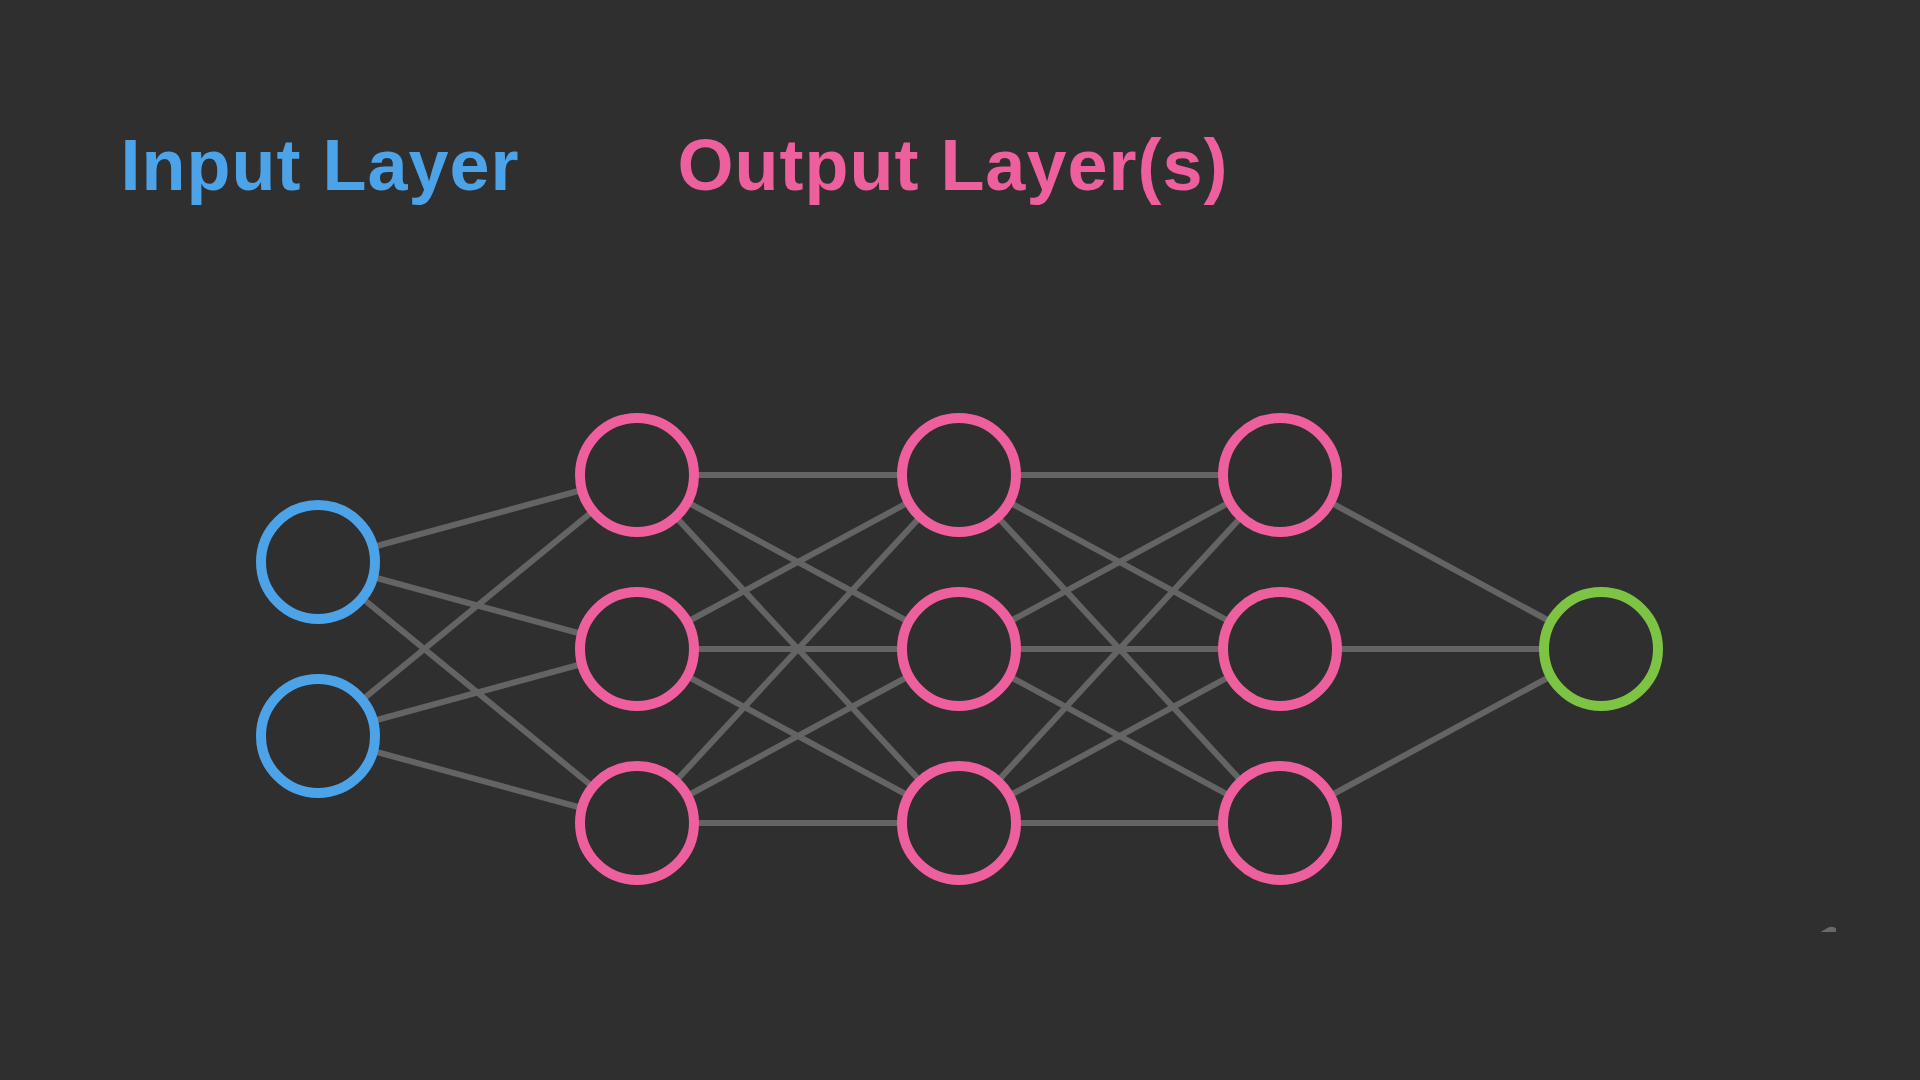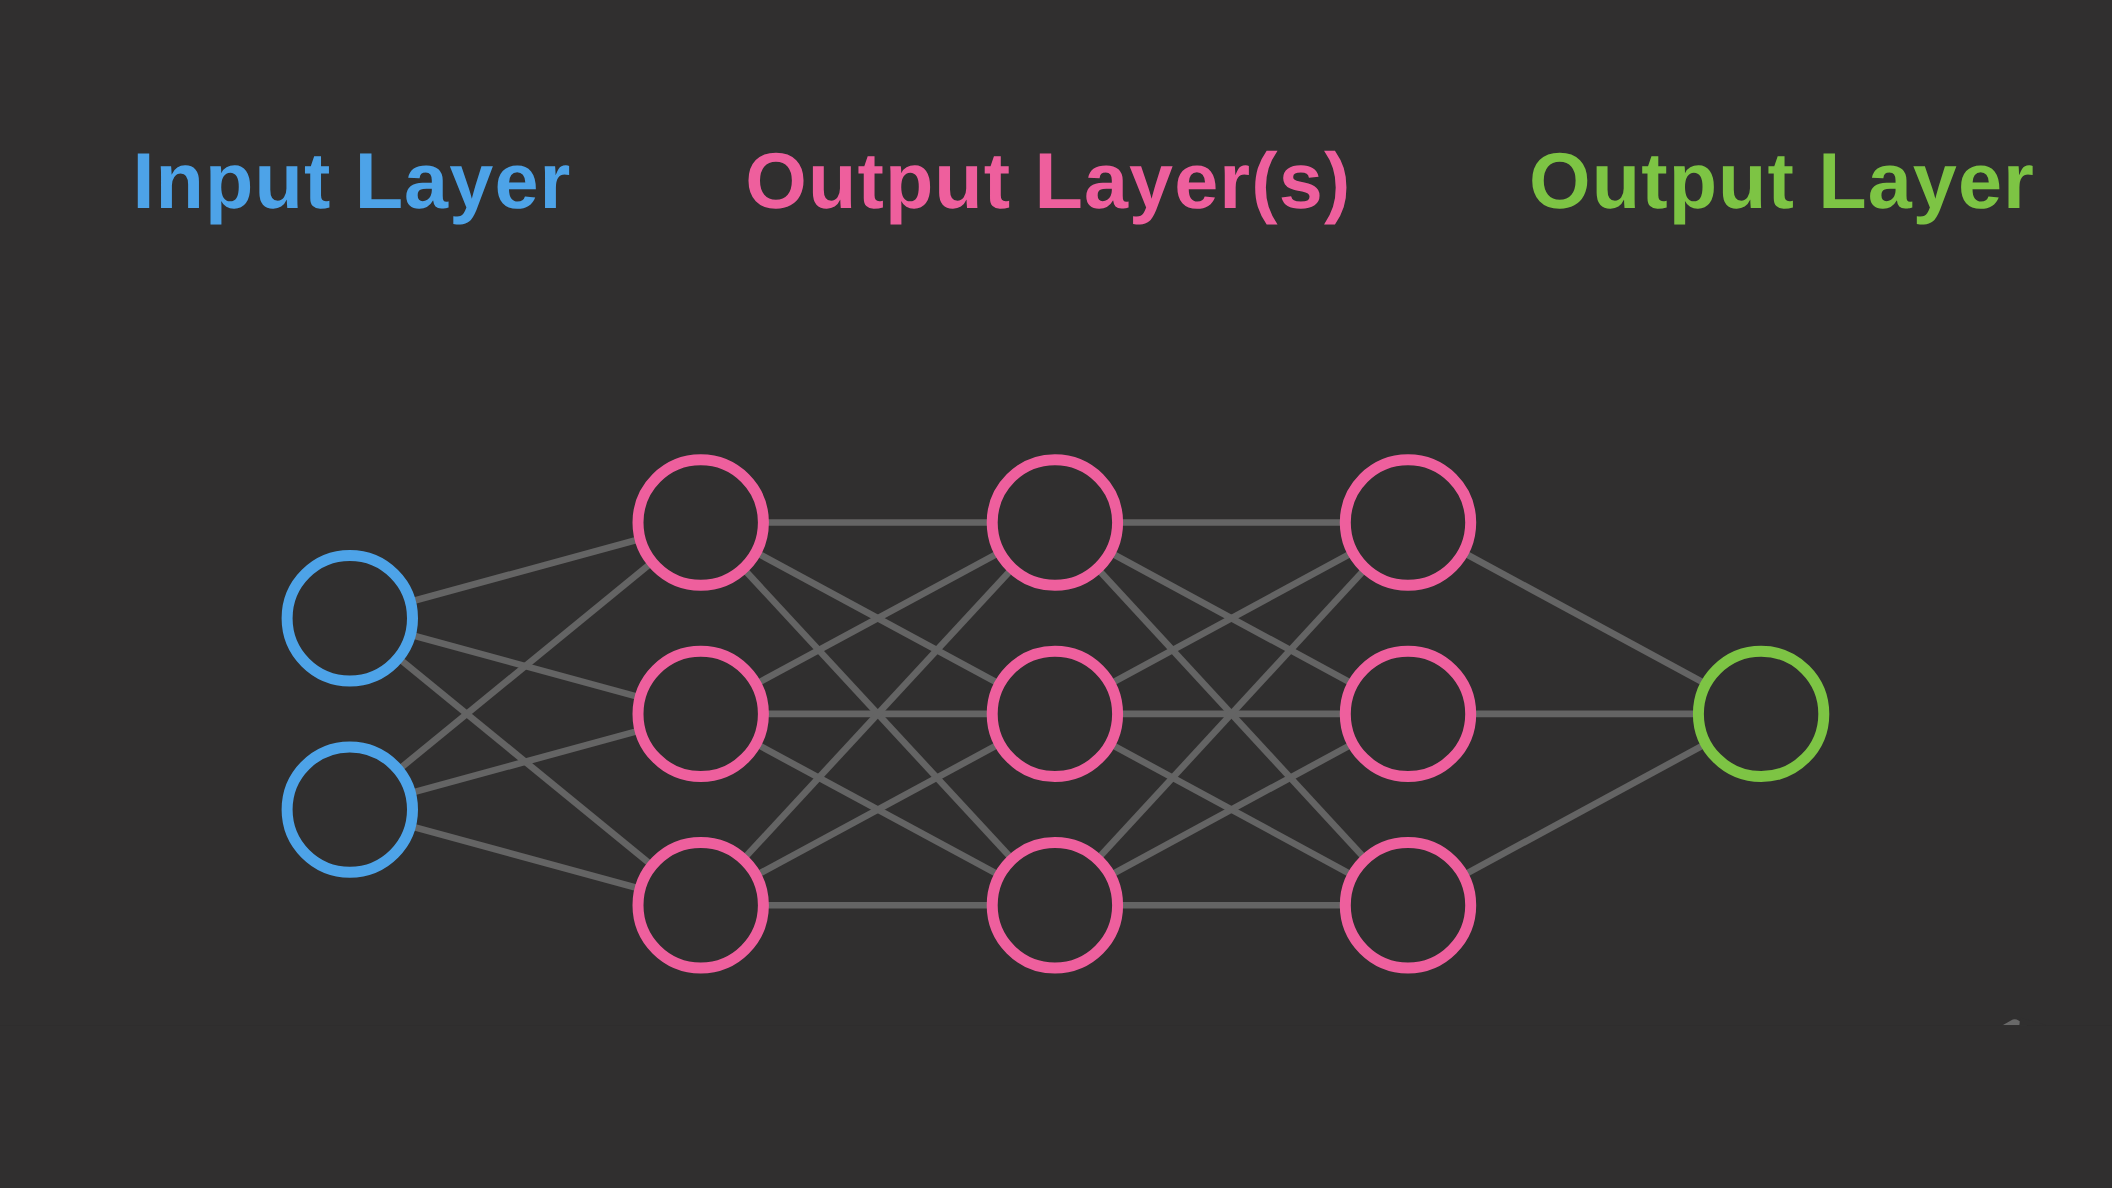--- a/index.html
+++ b/index.html
@@ -26,21 +26,20 @@
 </style>
 </head>
 <body style="background: rgb(48, 47, 47);">
 
 <main class="stage" style="background: rgb(48, 47, 47);">
 
   <h1 class="layer-label" style="left: 320px; color: rgb(77, 163, 232);">Input Layer</h1>
 
   <h1 class="layer-label" style="left: 953px; color: rgb(238, 95, 157);">Output Layer(s)</h1>
 
-  <h1 class="layer-label" style="left: 1620px; color: rgb(125, 196, 68);">Output Layer</h1>
 
   <svg id="network-svg" width="1920" height="1080">
       <line x1="318" y1="562" x2="637" y2="475" stroke="#646464" stroke-width="6"></line>
       <line x1="318" y1="562" x2="637" y2="649" stroke="#646464" stroke-width="6"></line>
       <line x1="318" y1="562" x2="637" y2="823" stroke="#646464" stroke-width="6"></line>
       <line x1="318" y1="736" x2="637" y2="475" stroke="#646464" stroke-width="6"></line>
       <line x1="318" y1="736" x2="637" y2="649" stroke="#646464" stroke-width="6"></line>
       <line x1="318" y1="736" x2="637" y2="823" stroke="#646464" stroke-width="6"></line>
       <line x1="637" y1="475" x2="959" y2="475" stroke="#646464" stroke-width="6"></line>
       <line x1="637" y1="475" x2="959" y2="649" stroke="#646464" stroke-width="6"></line>

